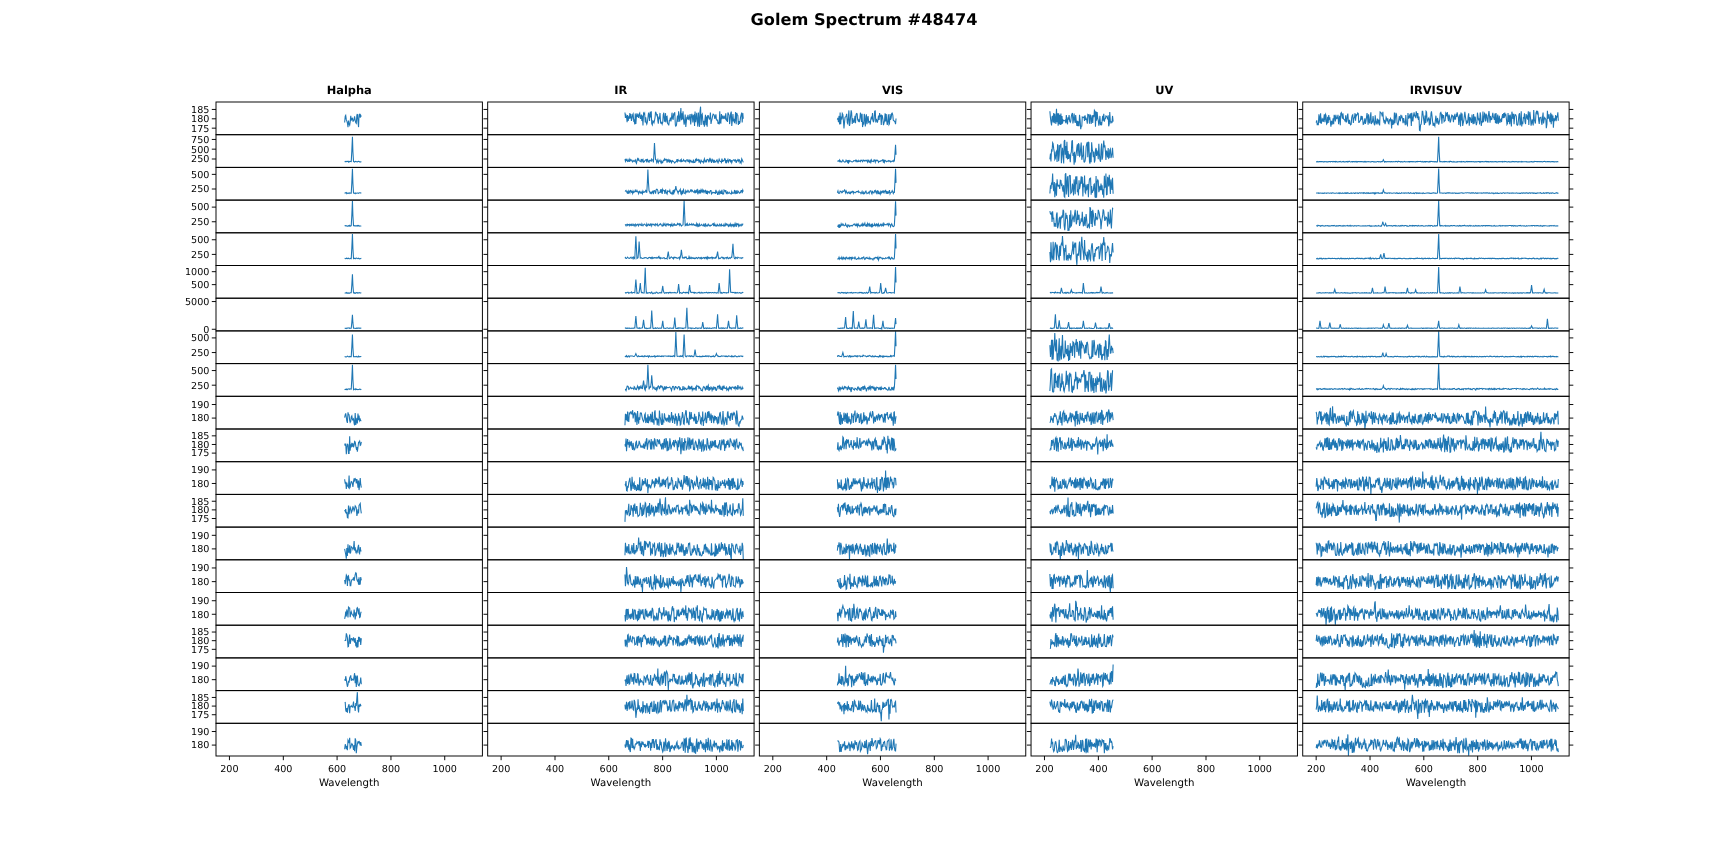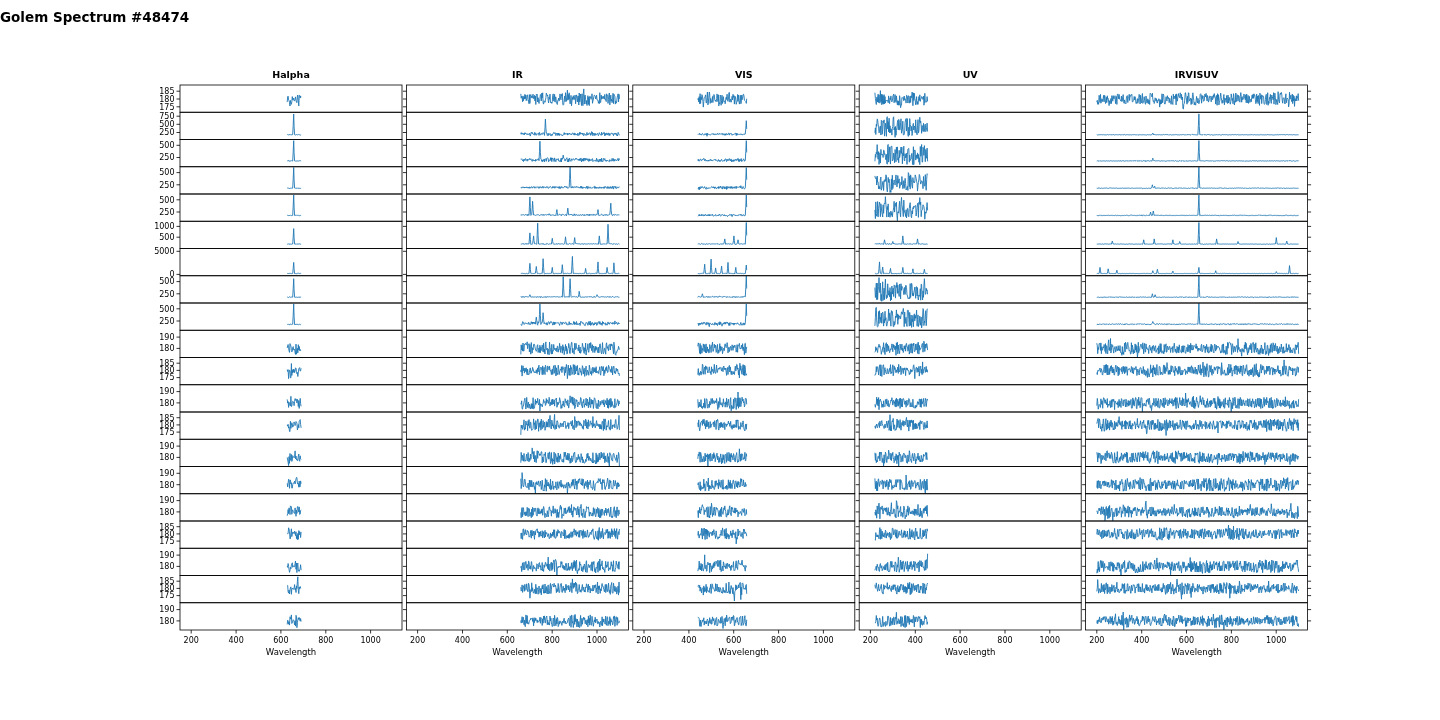--- a/index.html
+++ b/index.html
@@ -1,18 +1,18 @@
 <!DOCTYPE html>
 <html><head>
 <meta charset="utf-8">
 <style>
   html,body{margin:0;padding:0;background:#fff;}
   .fig{position:relative;width:1440px;height:720px;background:#fff;
        font-family:"DejaVu Sans",sans-serif;overflow:hidden;}
-  .fig-title{position:absolute;top:9px;left:0;width:1440px;
+  .fig-title{position:absolute;top:9px;left:0;width:1440px;text-align:center;
              font-size:13.5px;font-weight:600;color:#000;}
   svg text{fill:#000;}
   .coltitle{font:600 9.5px "DejaVu Sans",sans-serif;}
   .tick{font:8px "DejaVu Sans",sans-serif;}
   .axlabel{font:8.5px "DejaVu Sans",sans-serif;}
 </style>
 </head>
 <body>
 
 <div class="fig">

